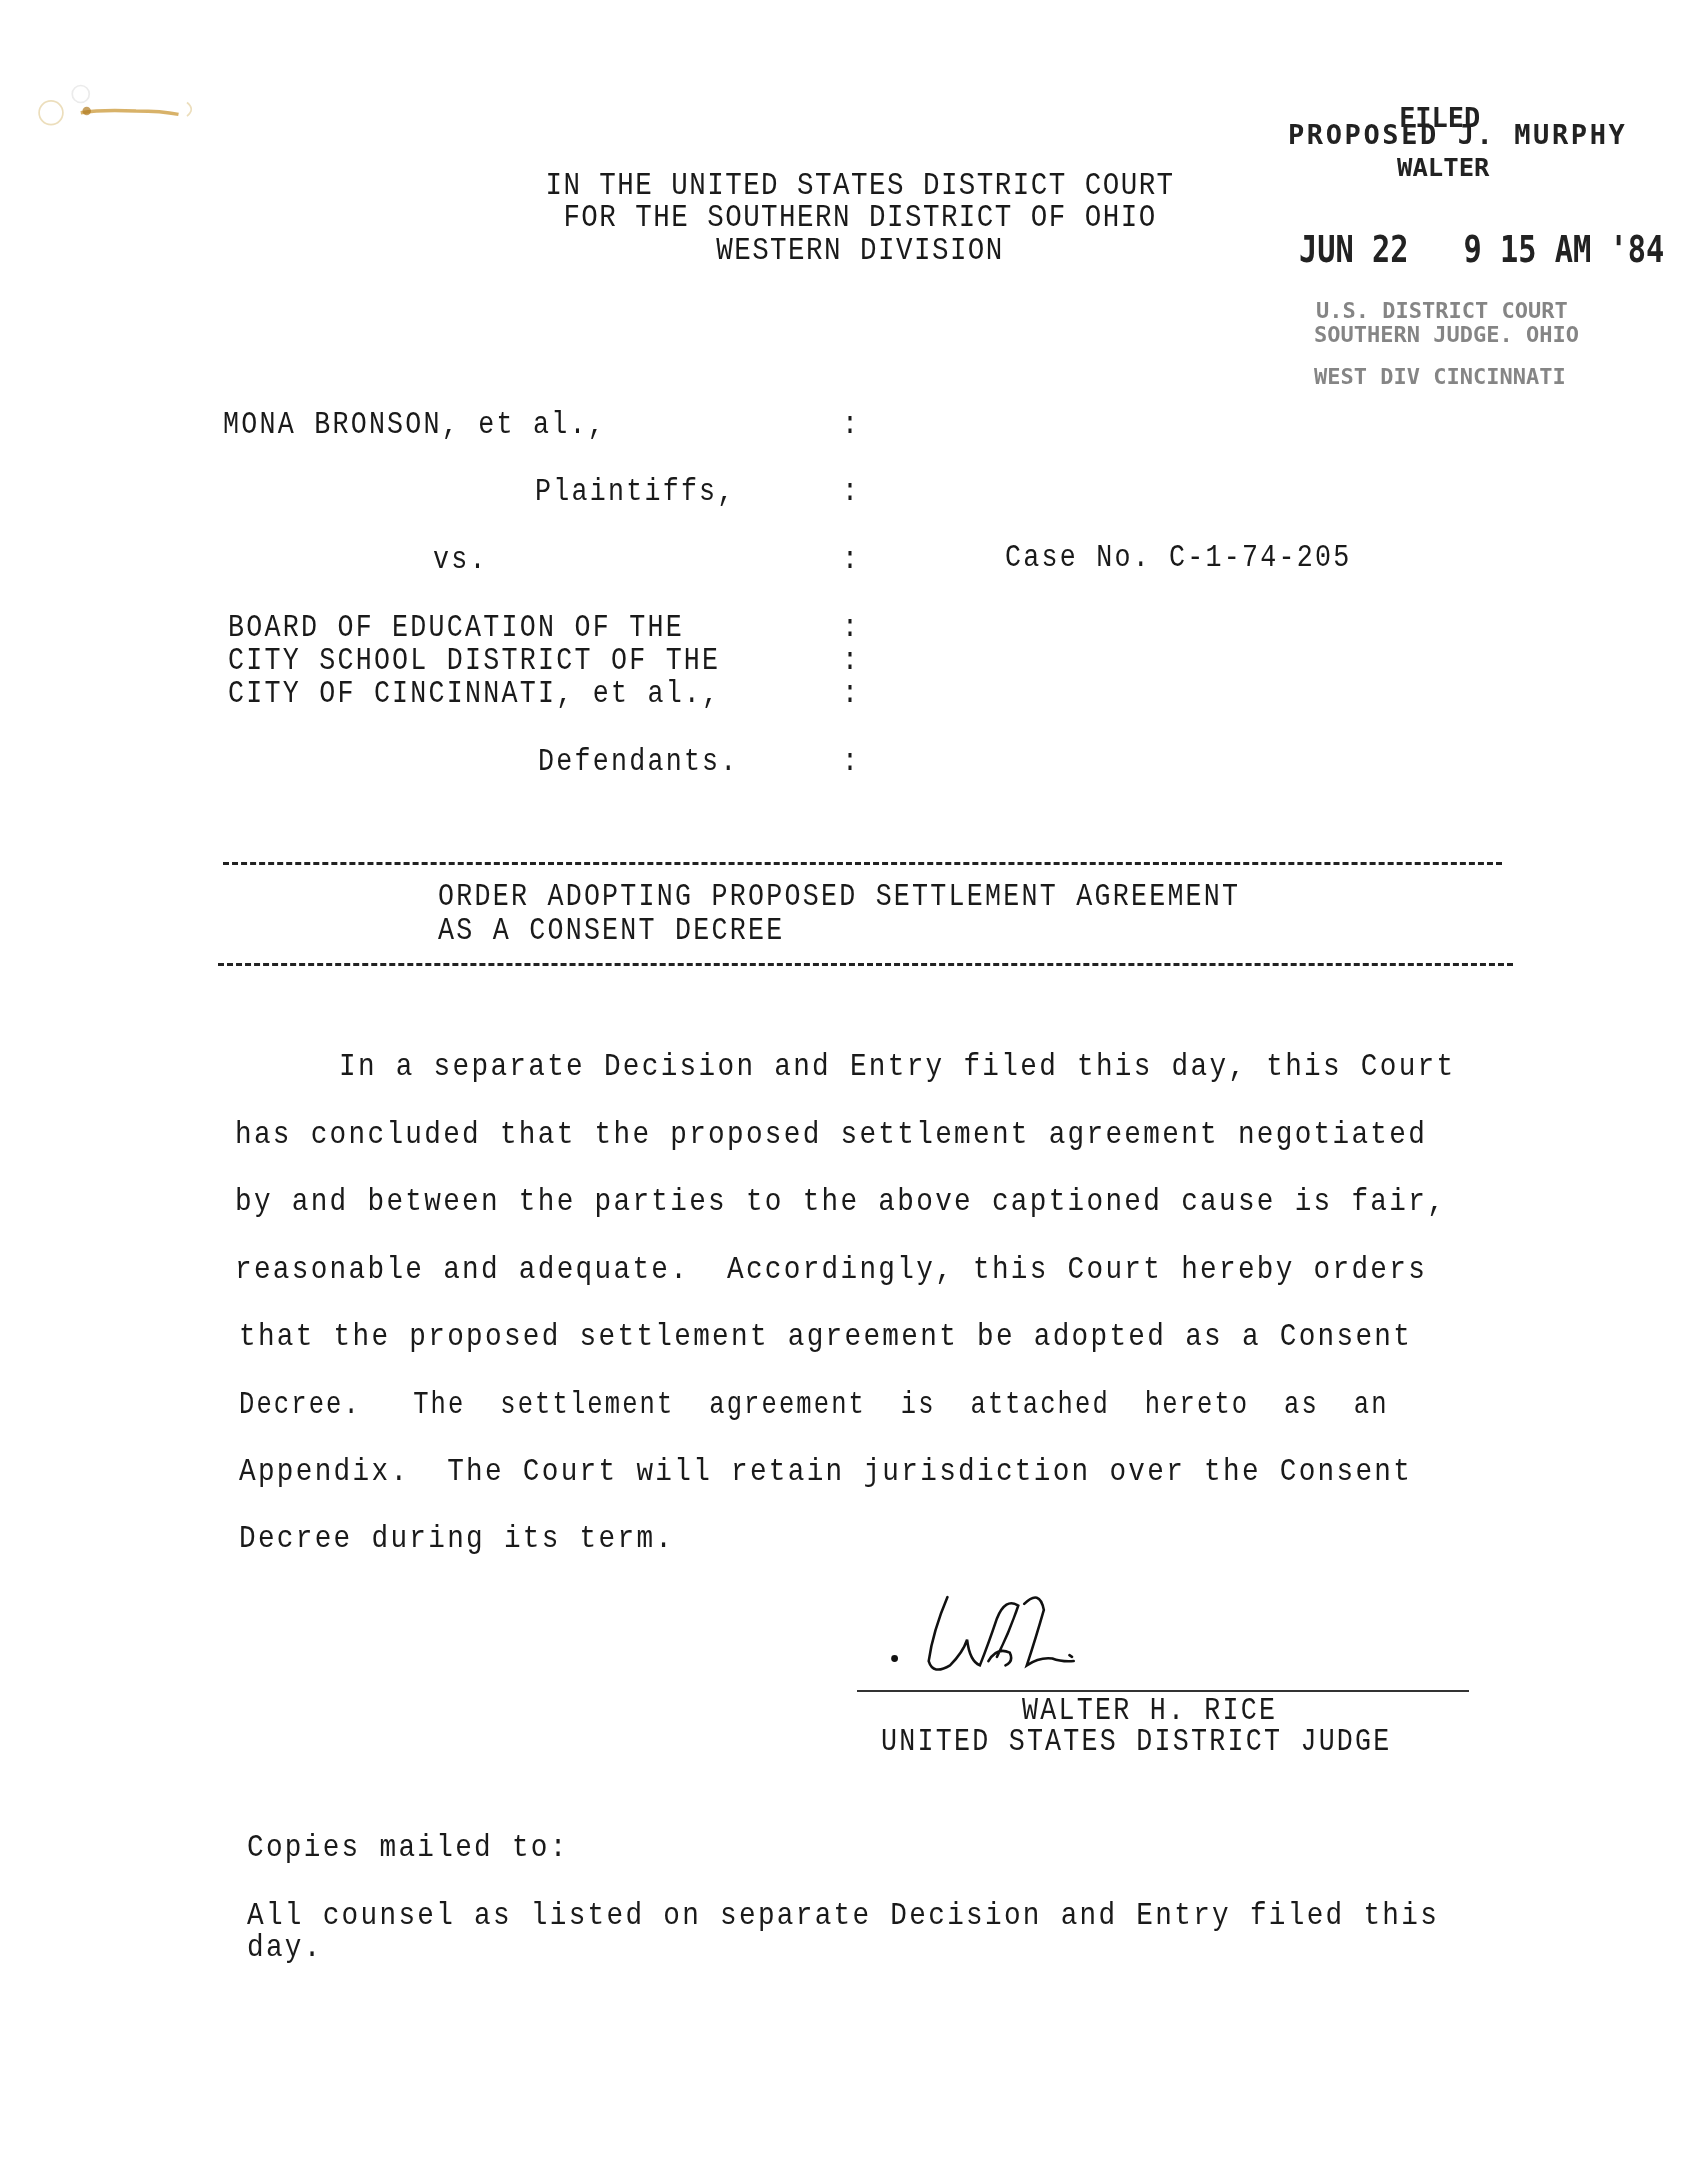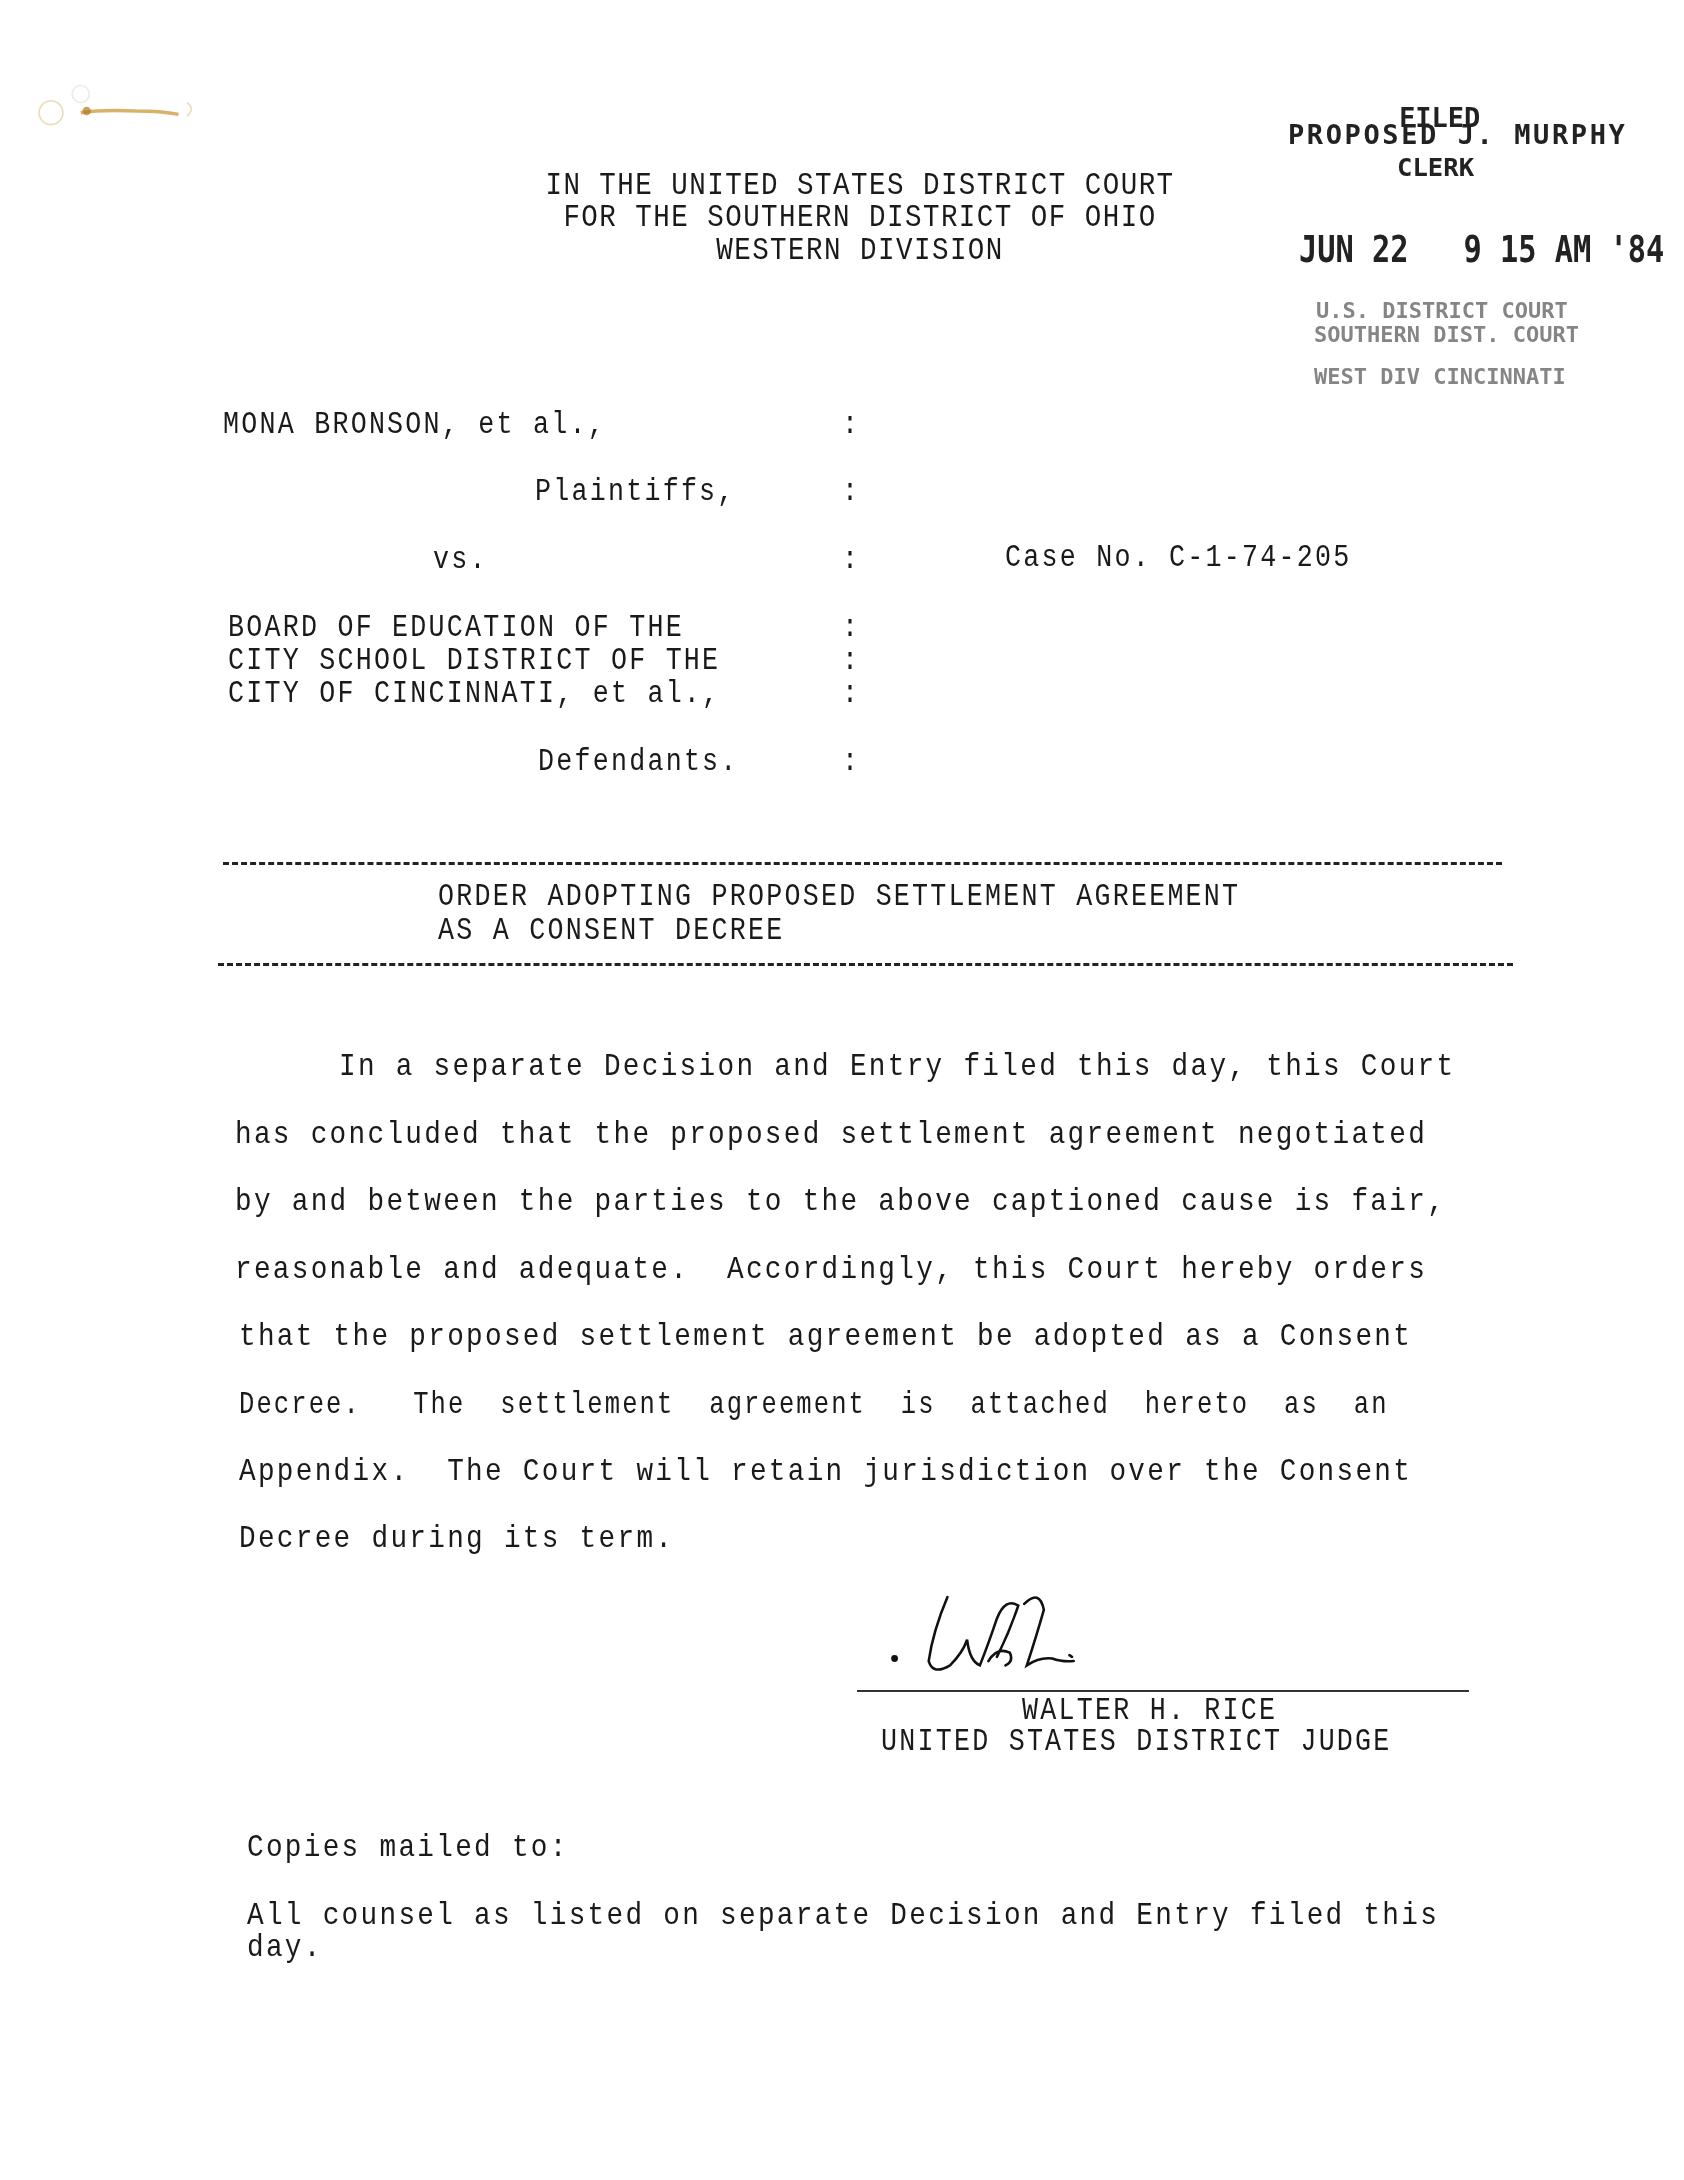--- a/index.html
+++ b/index.html
@@ -25,24 +25,24 @@
   <path d="M55 42 Q80 38 120 40 Q150 40 170 44" stroke="#c8922a" stroke-width="4" fill="none" opacity="0.7"></path>
   <circle cx="62" cy="40" r="5" fill="#b07a20" opacity="0.7"></circle>
   <circle cx="20" cy="42" r="14" stroke="#e0c890" stroke-width="2" fill="none" opacity="0.6"></circle>
   <circle cx="55" cy="20" r="10" stroke="#ddd" stroke-width="2" fill="none" opacity="0.6"></circle>
   <path d="M180 30 q10 8 0 16" stroke="#e0c890" stroke-width="2" fill="none" opacity="0.6"></path>
 </svg>
 
 <div>
   <div class="abs stamp" style="left:1399px;top:92px;font-size:27px;margin-top:10px;">FILED</div>
   <div class="abs stamp" style="left:1288px;top:119px;font-size:27px;letter-spacing:2.6px;">PROPOSED J. MURPHY</div>
-  <div class="abs stamp" style="left:1397px;top:152px;font-size:25.6px;">CLERK</div>
+  <div class="abs stamp" style="left:1397px;top:152px;font-size:25.6px;">WALTER</div>
   <div class="abs stamp" style="left:1299px;top:228px;font-size:37px;transform:scaleX(0.82);transform-origin:left top;">JUN 22   9 15 AM '84</div>
   <div class="abs stamp" style="left:1316px;top:298px;font-size:22px;opacity:0.55;">U.S. DISTRICT COURT</div>
-  <div class="abs stamp" style="left:1314px;top:322px;font-size:22px;opacity:0.55;">SOUTHERN DIST. COURT</div>
+  <div class="abs stamp" style="left:1314px;top:322px;font-size:22px;opacity:0.55;">SOUTHERN JUDGE. OHIO</div>
   <div class="abs stamp" style="left:1314px;top:344px;font-size:22px;opacity:0.55;margin-top:20px;">WEST DIV CINCINNATI</div>
 </div>
 
 <div>
   <div class="abs header-line" style="left:366px;width:988px;top:167px;">IN THE UNITED STATES DISTRICT COURT</div>
   <div class="abs header-line" style="left:366px;width:988px;top:199px;">FOR THE SOUTHERN DISTRICT OF OHIO</div>
   <div class="abs header-line" style="left:366px;width:988px;top:232px;">WESTERN DIVISION</div>
 </div>
 
 <div>

